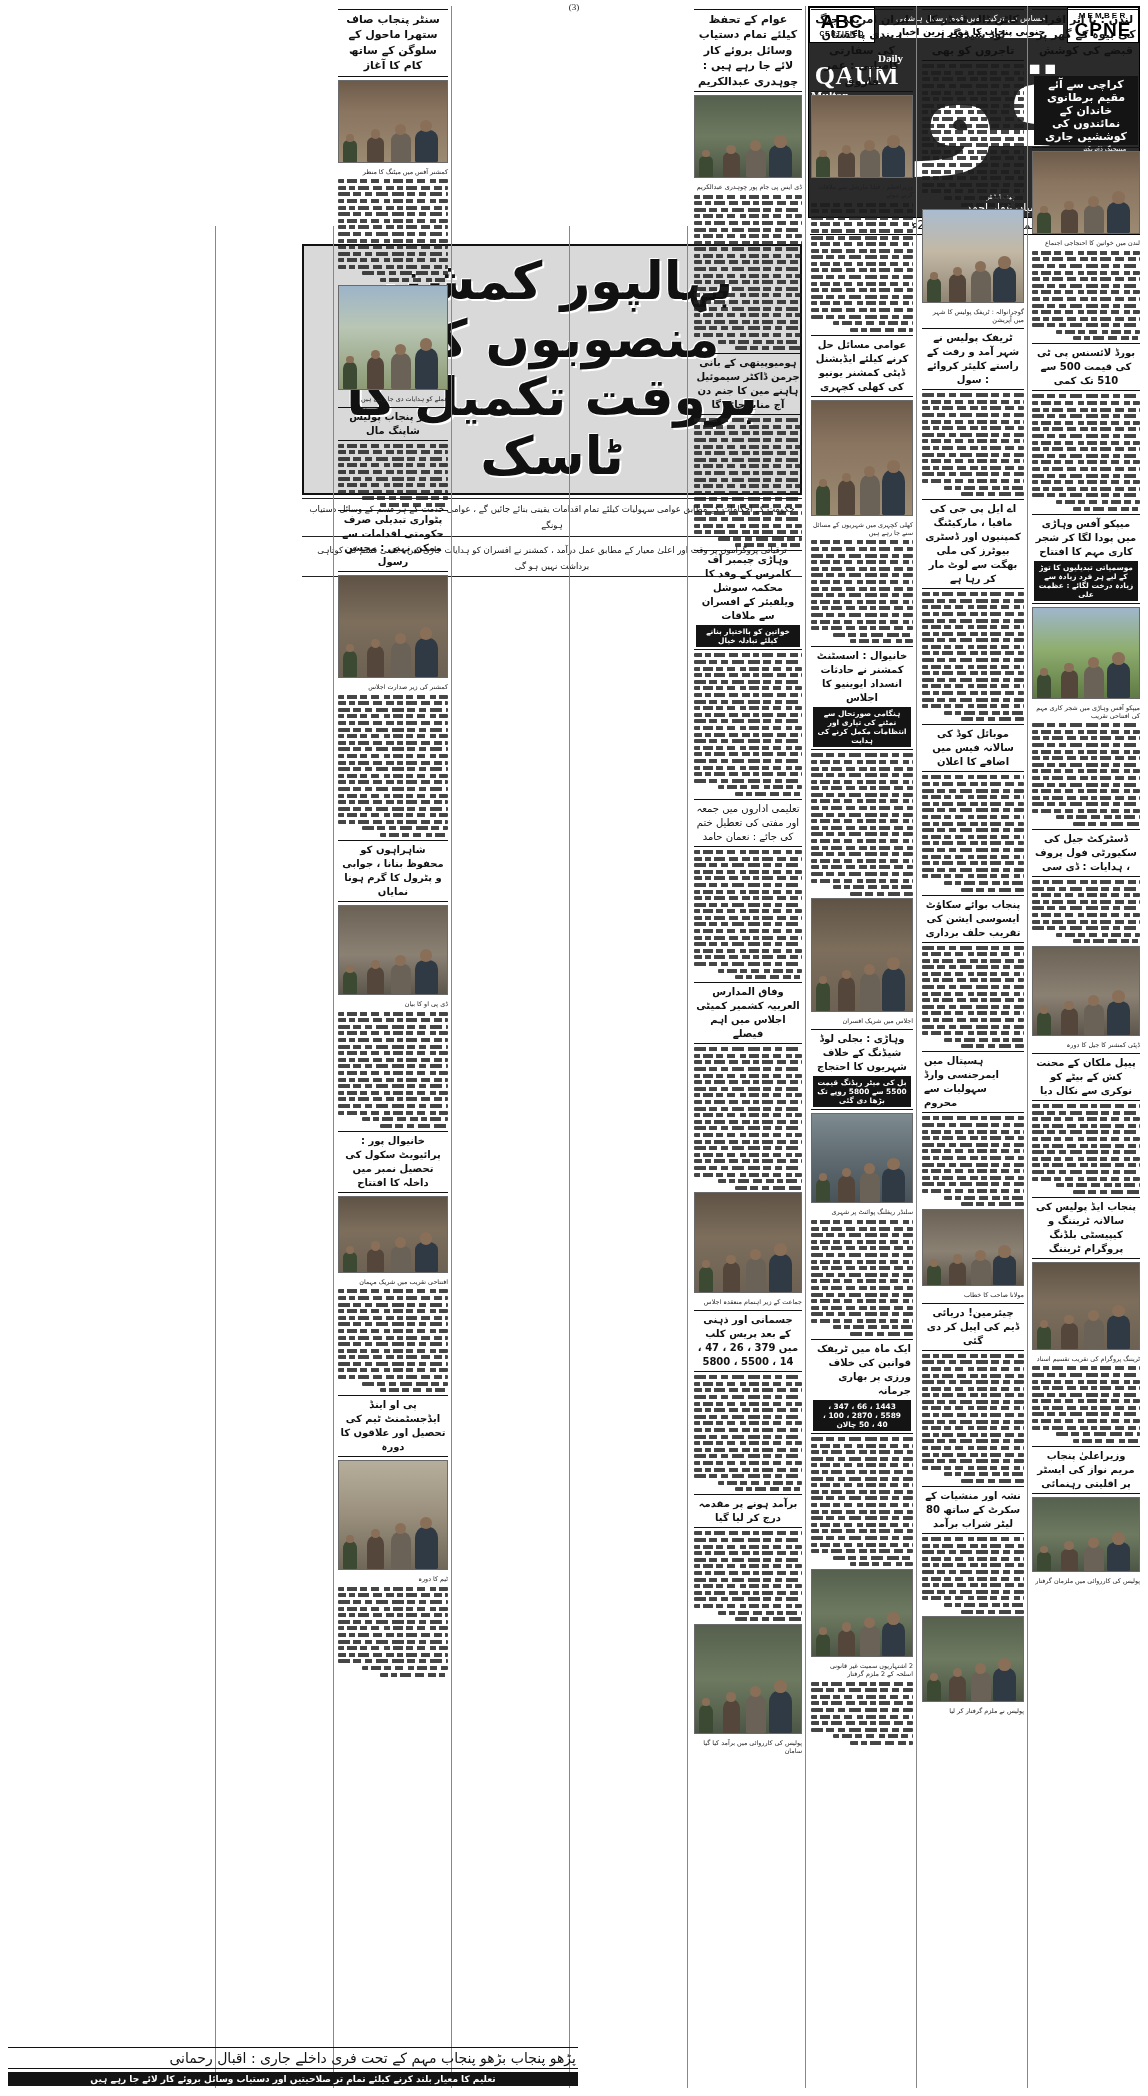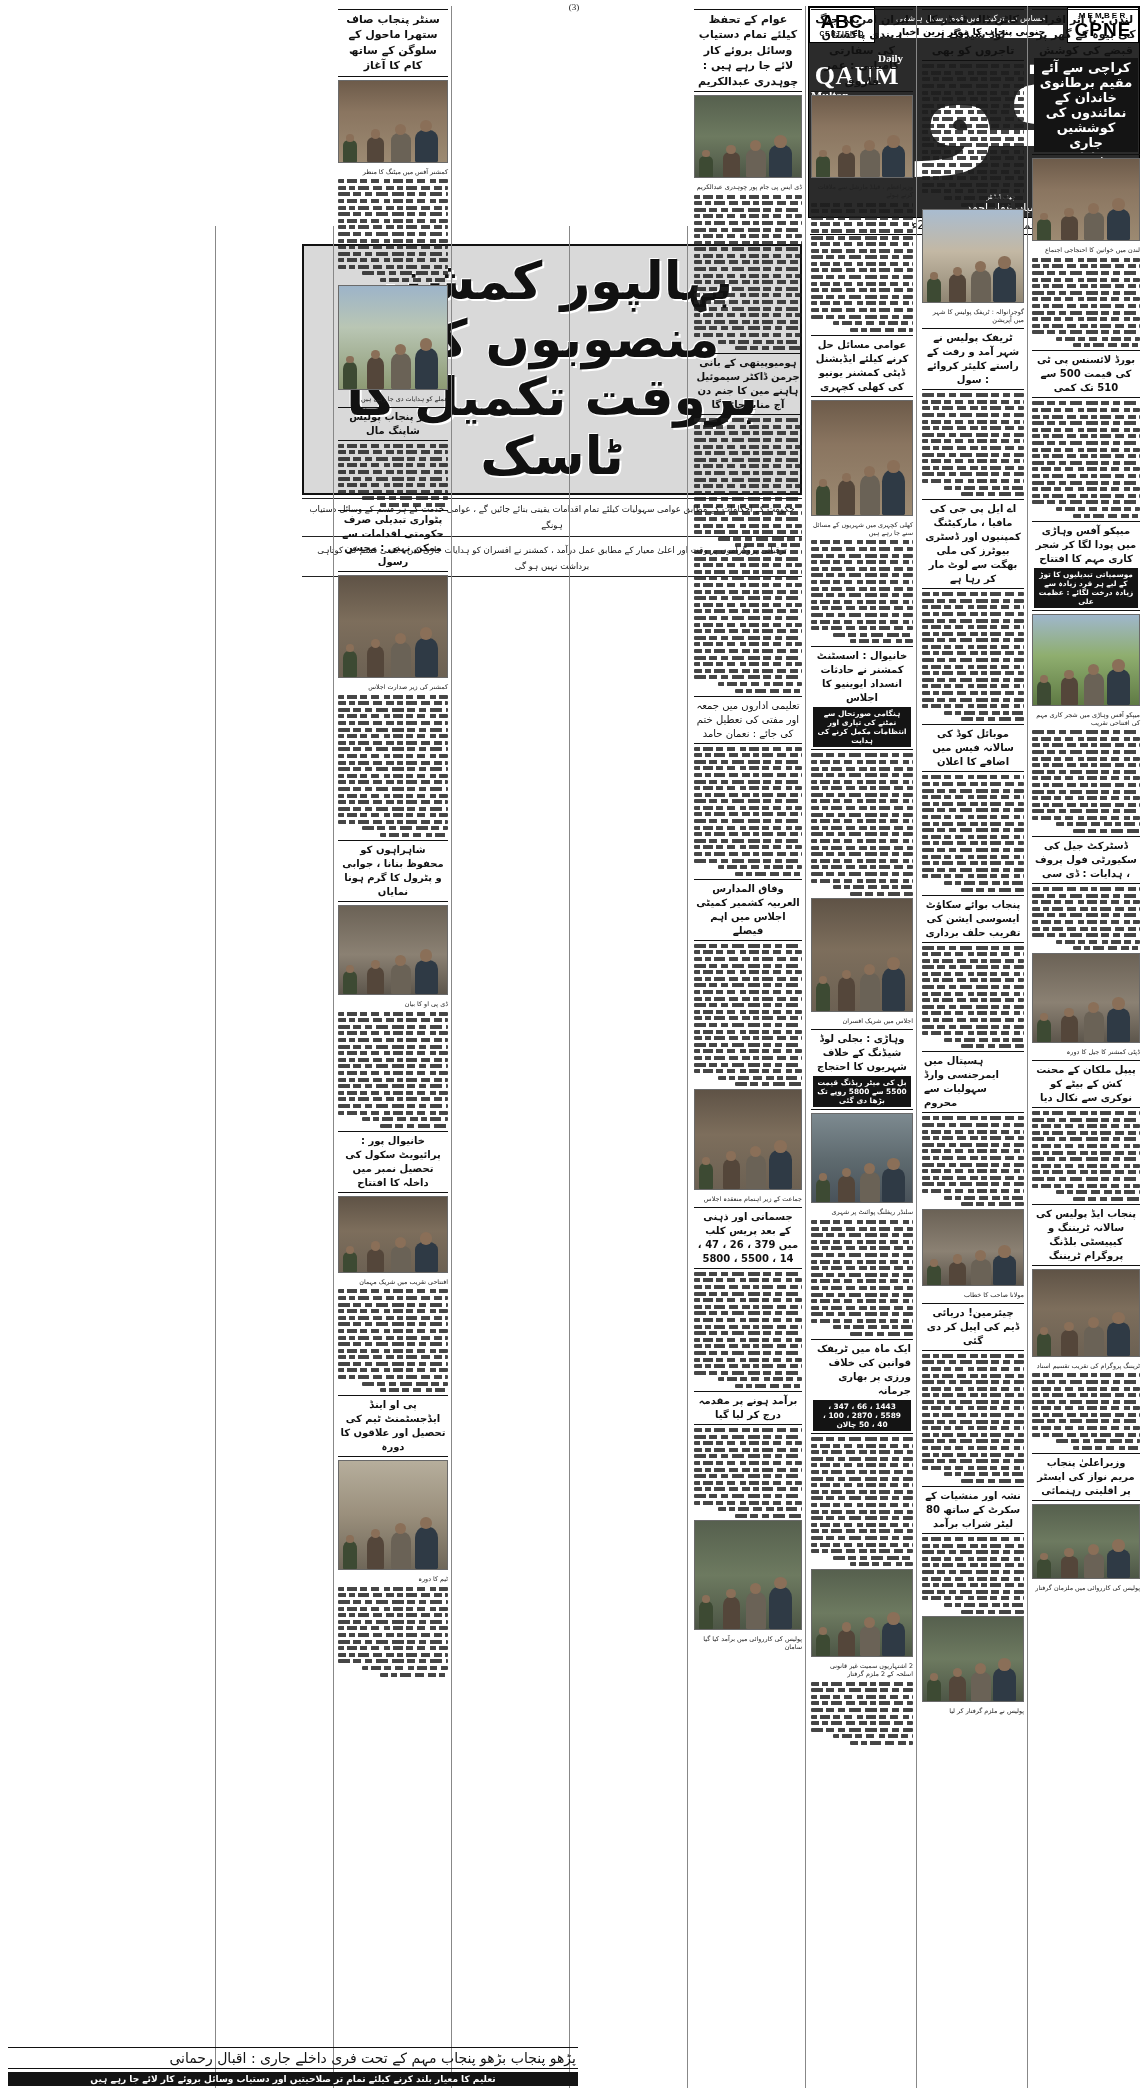--- a/index.html
+++ b/index.html
@@ -237,21 +237,21 @@
   <div class="colrule" style="right:342px;top:6px;bottom:8px;"></div>
   <div class="colrule" style="right:460px;top:226px;bottom:8px;"></div>
   <div class="colrule" style="right:578px;top:226px;bottom:8px;"></div>
   <div class="colrule" style="right:696px;top:6px;bottom:8px;"></div>
   <div class="colrule" style="right:814px;top:226px;bottom:8px;"></div>
   <div class="colrule" style="right:932px;top:226px;bottom:8px;"></div>
 
   <div id="col5" style="position:absolute;top:6px;right:8px;width:108px;">
       <div class="hl-box">
         <div style="font-size: 11px; font-weight: bold; direction: rtl; text-align: center; line-height: 1.4;">لندن : با اثر افراد کی بیوہ کے گھر پر قبضے کی کوشش</div>
-        <div class="hl-inv" style="font-size: 13px; margin-top: 0;">کراچی سے آئے مقیم برطانوی خاندان کے نمائندوں کی کوششیں جاری</div>
+        <div class="hl-inv" style="font-size: 11px; margin-top: 18px;">کراچی سے آئے مقیم برطانوی خاندان کے نمائندوں کی کوششیں جاری</div>
       </div>
       <div class="photo block ph-indoor" style="height: 81px;">
         <div class="figs">
           <div class="fig" style="width: 14px; height: 42%; left: 4%; background: rgb(61, 74, 51);">
             <div class="head" style="width: 7.7px; height: 7.7px; left: 3.08px; top: -6.3px; background: rgb(138, 111, 88);"></div>
           </div>
           <div class="fig" style="width: 17px; height: 49%; left: 26%; background: rgb(84, 70, 58);">
             <div class="head" style="width: 9.35px; height: 9.35px; left: 3.74px; top: -7.65px; background: rgb(138, 111, 88);"></div>
           </div>
           <div class="fig" style="width: 20px; height: 56%; left: 48%; background: rgb(106, 98, 86);">
@@ -965,20 +965,24 @@
         <span class="tl s3"></span>
         <span class="tl"></span>
         <span class="tl s2"></span>
         <span class="tl s3"></span>
         <span class="tl"></span>
         <span class="tl s2"></span>
         <span class="tl s3"></span>
         <span class="tl"></span>
         <span class="tl s2 short2"></span>
         <span class="tl s3 short"></span>
+      </div>
+      <div class="hl-box">
+        <div style="font-size: 10px; font-weight: bold; direction: rtl; text-align: center; line-height: 1.4;">وہاڑی چیمبر آف کامرس کے وفد کا محکمہ سوشل ویلفیئر کے افسران سے ملاقات</div>
+        <div class="hl-inv" style="font-size: 7.4px; margin-top: 2px;">خواتین کو بااختیار بنانے کیلئے تبادلہ خیال</div>
       </div>
       <div class="body-text">
         <span class="tl"></span>
         <span class="tl s2"></span>
         <span class="tl s3"></span>
         <span class="tl"></span>
         <span class="tl s2"></span>
         <span class="tl s3"></span>
         <span class="tl"></span>
         <span class="tl s2"></span>

